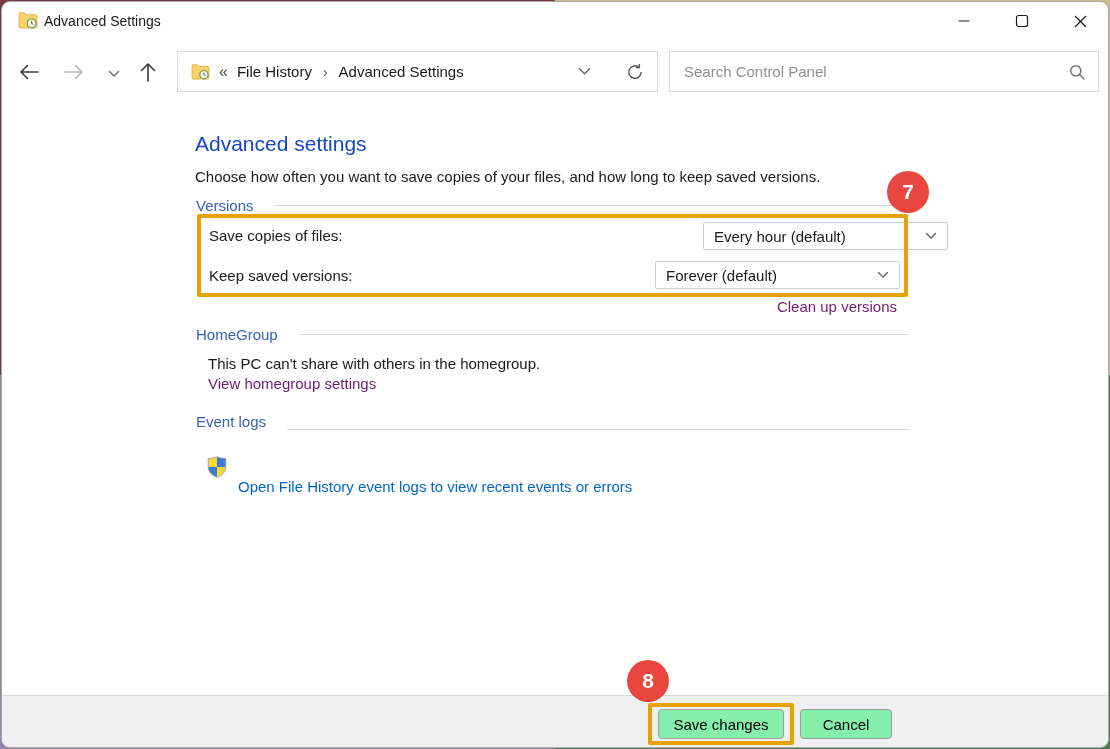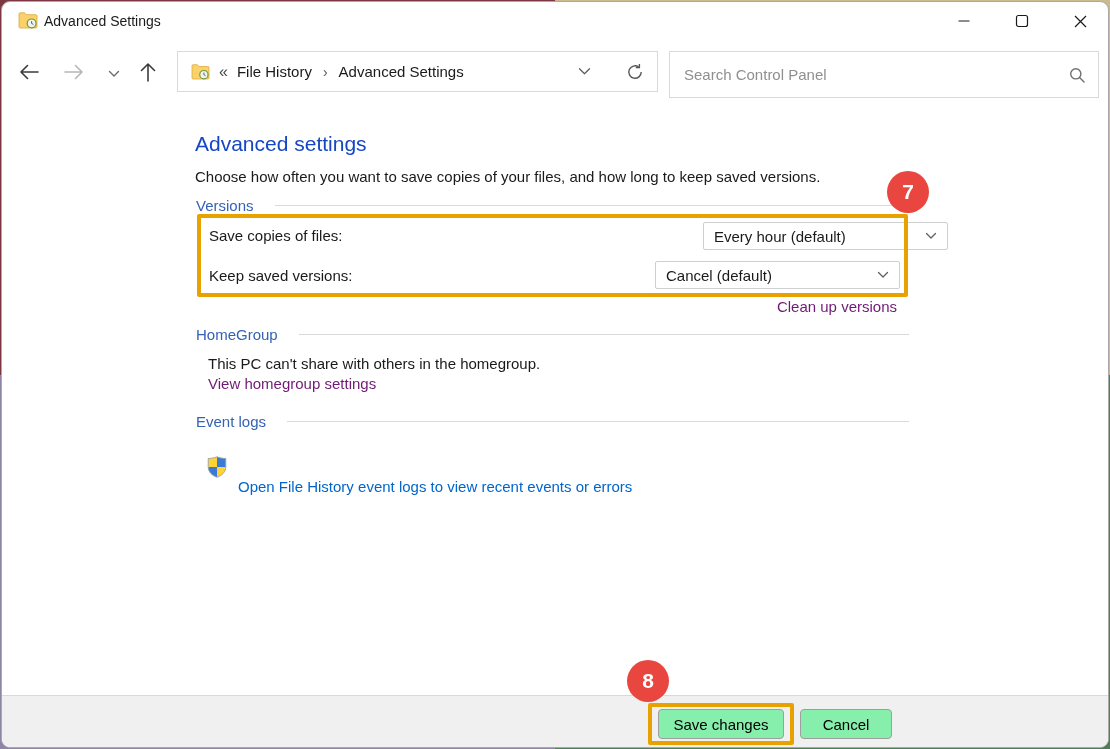--- a/index.html
+++ b/index.html
@@ -21,32 +21,32 @@
   .nav-ic{position:absolute;width:28px;height:28px;display:flex;align-items:center;justify-content:center;}
   .nav-back{left:13px;top:56px;} .nav-fwd{left:58px;top:56px;}
   .nav-chev{left:98px;top:58px;} .nav-up{left:132px;top:56px;}
   .addrbar{position:absolute;left:175px;top:49px;width:481px;height:41px;background:#fff;
            border:1px solid #d9d9d9;box-sizing:border-box;display:flex;align-items:center;padding:0 13px;gap:9px;}
   .crumb-glyph{color:#4a4a4a;font-size:16px;}
   .crumb-item{font-size:15px;color:#1a1a1a;white-space:nowrap;text-align:center;}
   .crumb-sep{color:#555;font-size:14px;padding:0 2px;}
   .addr-chevron{margin-left:auto;display:flex;align-items:center;}
   .addr-refresh{margin-left:26px;display:flex;align-items:center;}
-  .searchbox{position:absolute;left:667px;top:49px;width:430px;height:47px;background:#fff;
+  .searchbox{position:absolute;left:667px;top:49px;width:430px;height:41px;background:#fff;
              border:1px solid #d9d9d9;box-sizing:border-box;display:flex;align-items:center;padding:0 12px;}
   .searchbox input{flex:1;border:none;outline:none;font-size:15px;font-family:inherit;color:#1a1a1a;background:transparent;}
   .searchbox input::placeholder{color:#8f8f8f;}
 
   
   .page-heading{position:absolute;left:193px;top:130px;font-size:21px;color:#1546C3;}
   .page-desc{position:absolute;left:193px;top:166px;font-size:15px;}
   .sect{position:absolute;left:194px;right:199px;display:flex;align-items:center;gap:21px;}
   .sect .lbl{font-size:15px;color:#3462B4;white-space:nowrap;}
   .sect .rule{flex:1;border-top:1px solid #d9d9d9;height:0;}
-  .sect.versions{top:195px;} .sect.homegroup{top:324px;} .sect.eventlogs{top:411px;}
+  .sect.versions{top:195px;} .sect.homegroup{top:324px;} .sect.eventlogs{top:411px;align-items:flex-end;}
 
   .row-label{position:absolute;left:207px;font-size:15px;}
   .combo{position:absolute;left:653px;width:245px;height:28px;background:#fff;border:1px solid #cfcfcf;border-radius:2px;
          box-sizing:border-box;display:flex;align-items:center;padding:0 10px;font-size:15px;cursor:default;}
   .combo .chev{margin-left:auto;display:flex;align-items:center;}
 
   .link{position:absolute;font-size:15px;color:#701a75;cursor:pointer;white-space:nowrap;}
   .static-text{position:absolute;font-size:15px;}
   .eventlog-row{position:absolute;left:205px;top:436px;display:flex;align-items:center;gap:11px;}
   .eventlog-row .link2{font-size:15px;color:#0066CC;cursor:pointer;position:static;margin-top:40px;}
@@ -173,21 +173,21 @@
       <span>Every hour (default)</span>
       <span class="chev">
         <svg width="12" height="8" viewBox="0 0 12 8">
             <path d="M1.5 1.5 L6 6 L10.5 1.5" fill="none" stroke="#5f5f5f" stroke-width="1.3" stroke-linecap="round" stroke-linejoin="round"></path>
           </svg>
       </span>
     </div>
 
     <span class="row-label" style="top:265px;">Keep saved versions:</span>
     <div class="combo" style="top:259px;">
-      <span>Cancel (default)</span>
+      <span>Forever (default)</span>
       <span class="chev">
         <svg width="12" height="8" viewBox="0 0 12 8">
             <path d="M1.5 1.5 L6 6 L10.5 1.5" fill="none" stroke="#5f5f5f" stroke-width="1.3" stroke-linecap="round" stroke-linejoin="round"></path>
           </svg>
       </span>
     </div>
 
     <span class="link" style="top:296px;right:211px;">Clean up versions</span>
 
     <div class="sect homegroup">

